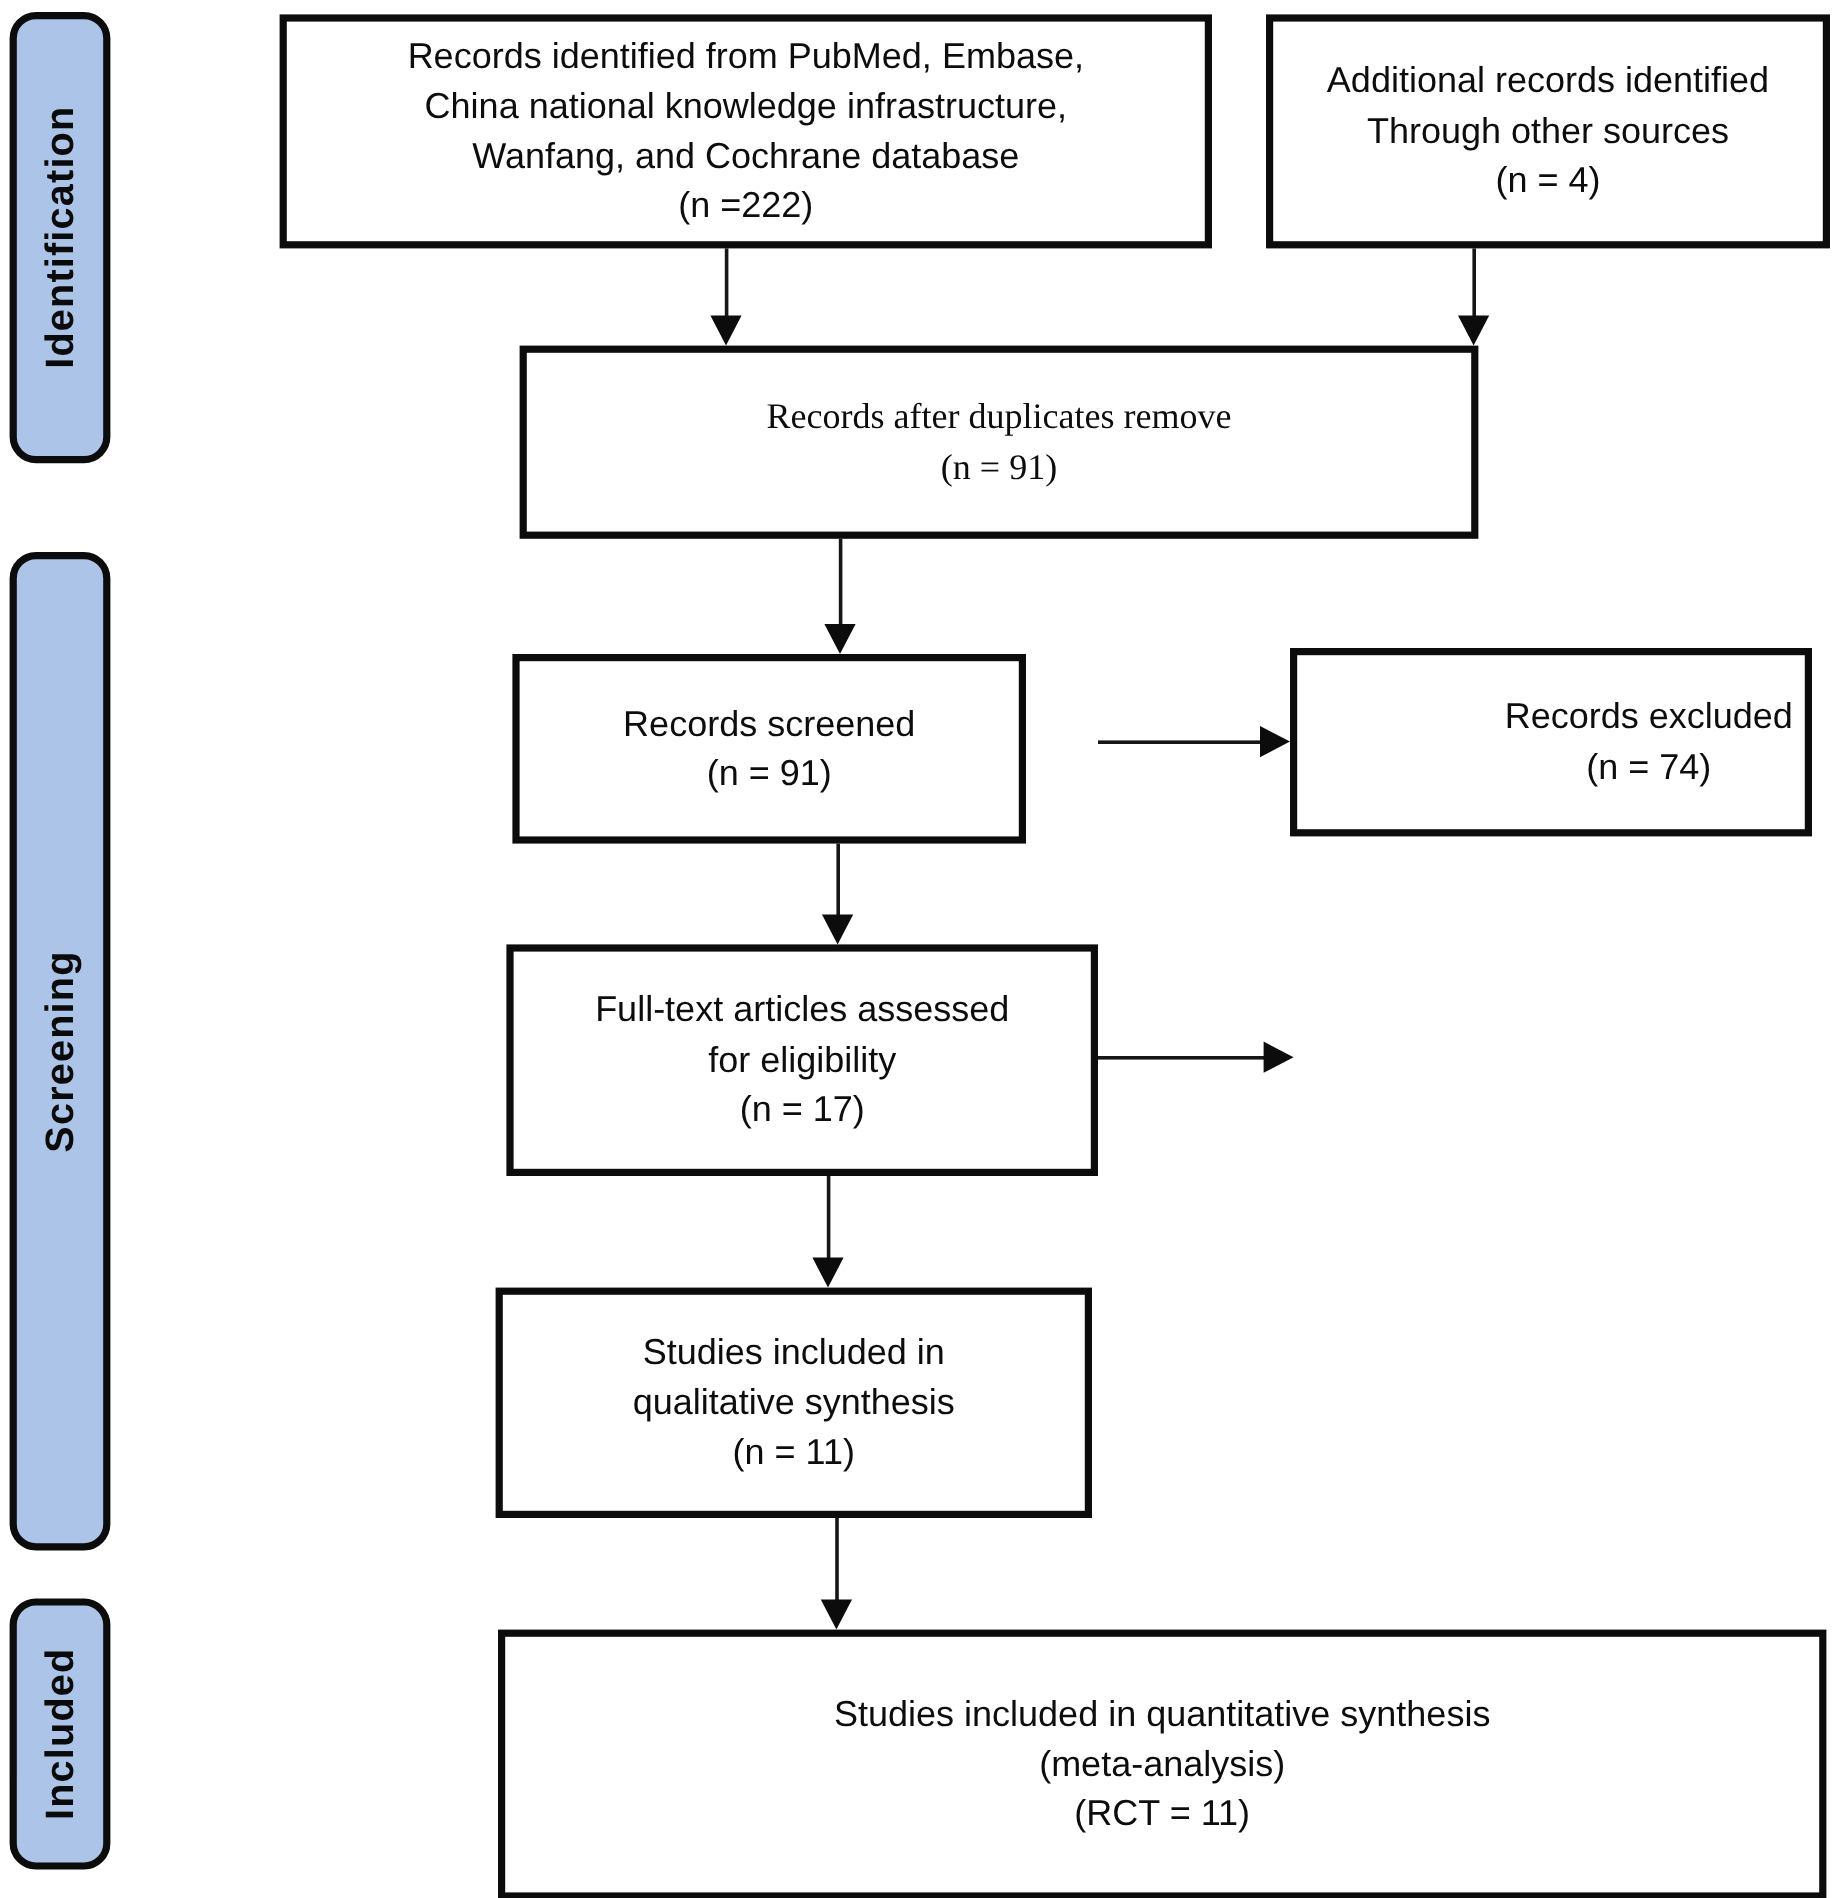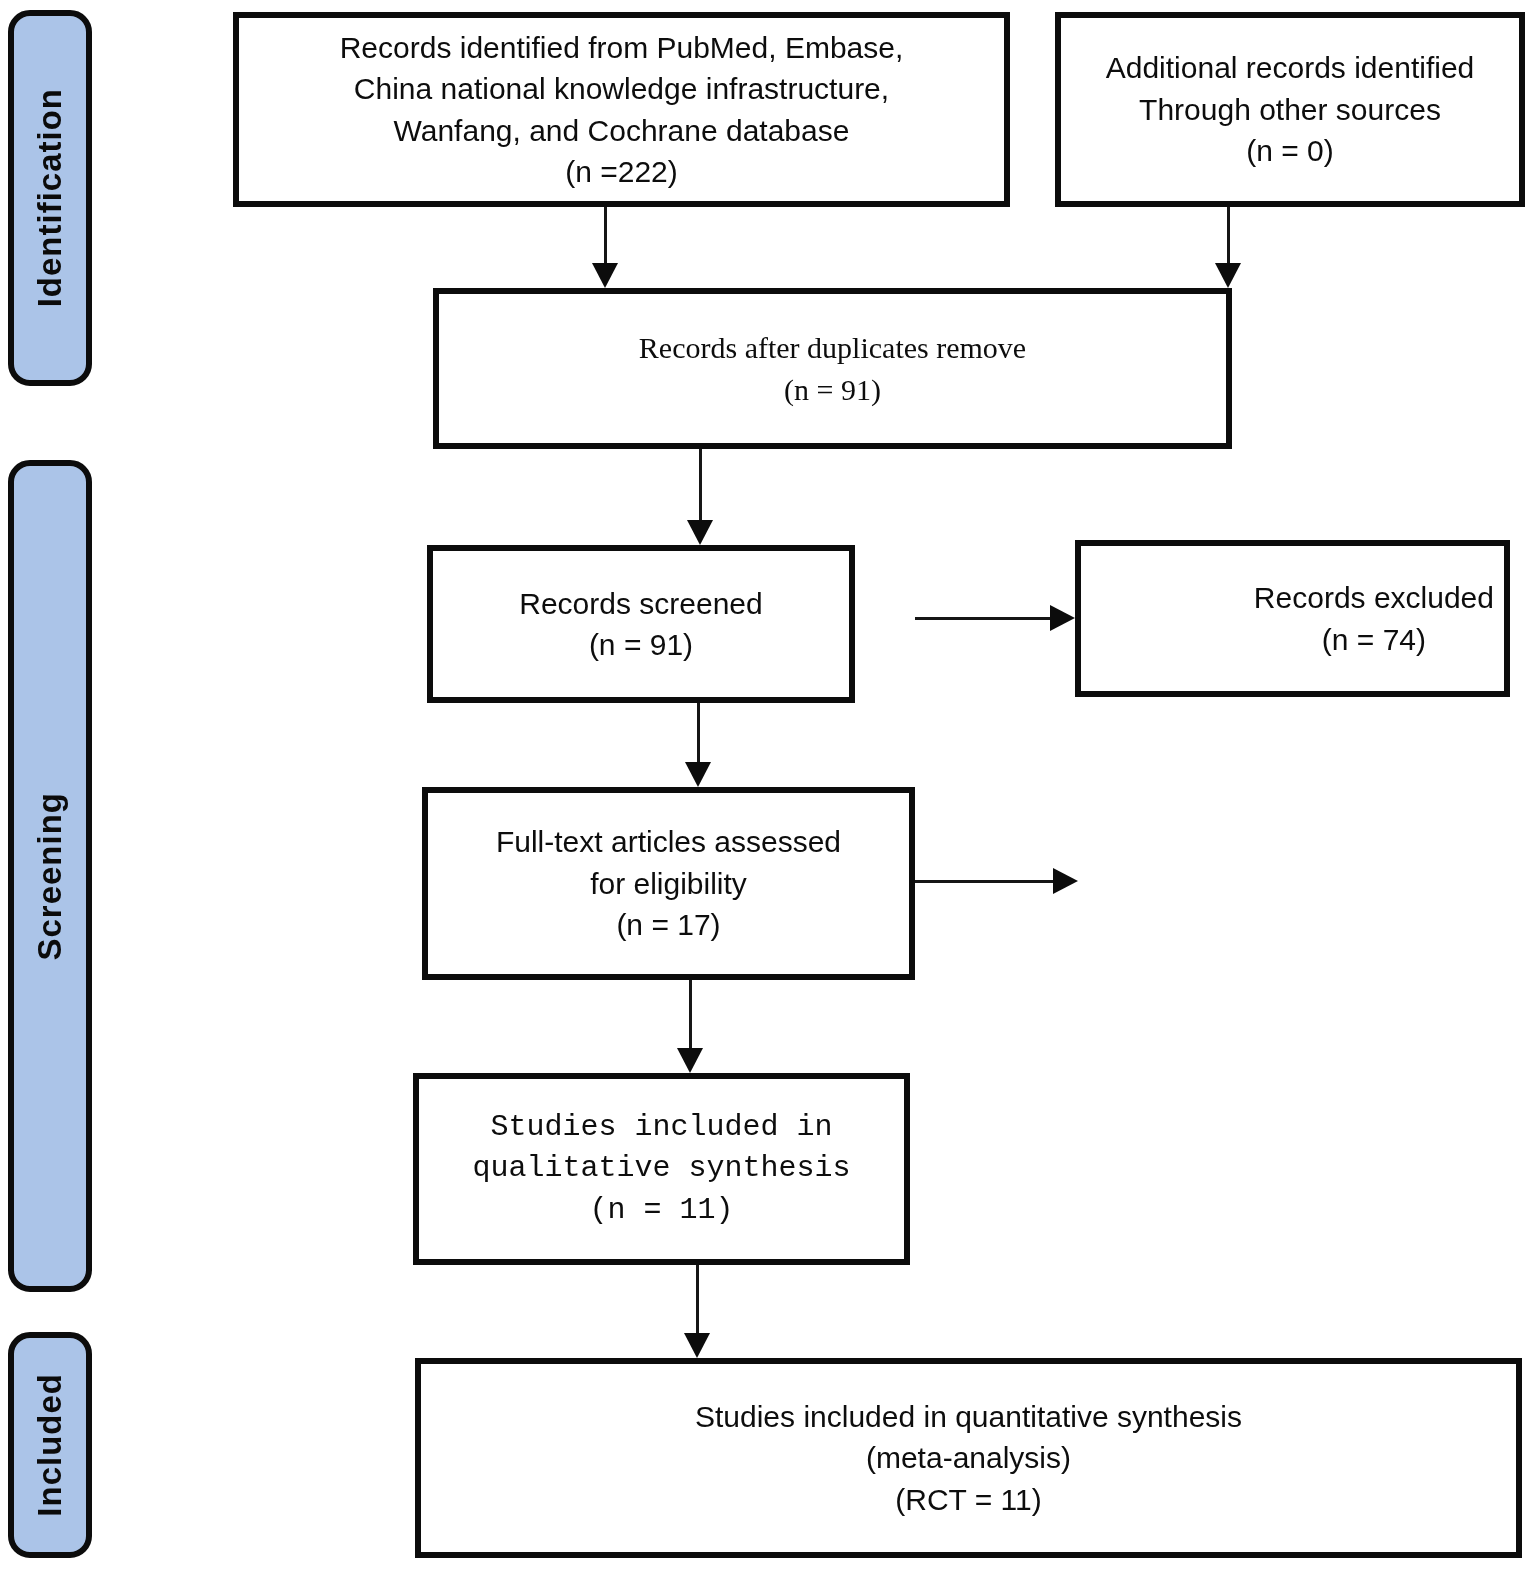--- a/index.html
+++ b/index.html
@@ -81,21 +81,21 @@
   <div class="box" style="left:233px; top:12px; width:777px; height:195px;">
     <div class="box-text">Records identified from PubMed, Embase,
 China national knowledge infrastructure,
 Wanfang, and Cochrane database
 (n =222)</div>
   </div>
 
   <div class="box" style="left:1055px; top:12px; width:470px; height:195px;">
     <div class="box-text">Additional records identified
 Through other sources
-(n = 0)</div>
+(n = 4)</div>
   </div>
 
   <div class="box" style="left:433px; top:288px; width:799px; height:161px;font-family:Liberation Serif, serif;">
     <div class="box-text">Records after duplicates remove
 (n = 91)</div>
   </div>
 
   <div class="box" style="left:427px; top:545px; width:428px; height:158px;">
     <div class="box-text">Records screened
 (n = 91)</div>
@@ -106,27 +106,27 @@
 (n = 74)</div>
   </div>
 
   <div class="box" style="left:422px; top:787px; width:493px; height:193px;justify-content:center;">
     <div class="box-text">Full-text articles assessed
 for eligibility
 (n = 17)</div>
   </div>
 
 
-  <div class="box" style="left:413px; top:1073px; width:497px; height:192px;font-family:Liberation Mono, monospace;">
+  <div class="box" style="left:413px; top:1073px; width:497px; height:192px;">
     <div class="box-text">Studies included in
 qualitative synthesis
 (n = 11)</div>
   </div>
 
-  <div class="box" style="left:415px; top:1358px; width:1107px; height:200px;">
+  <div class="box" style="left:415px; top:1358px; width:1107px; height:225px;">
     <div class="box-text">Studies included in quantitative synthesis
 (meta-analysis)
 (RCT = 11)</div>
   </div>
 
   <div class="arrow">
     <div class="vline" style="left:604px; top:207px; height:60px;"></div>
     <div class="vhead" style="left:592px; top:263px;"></div>
   </div>
 

